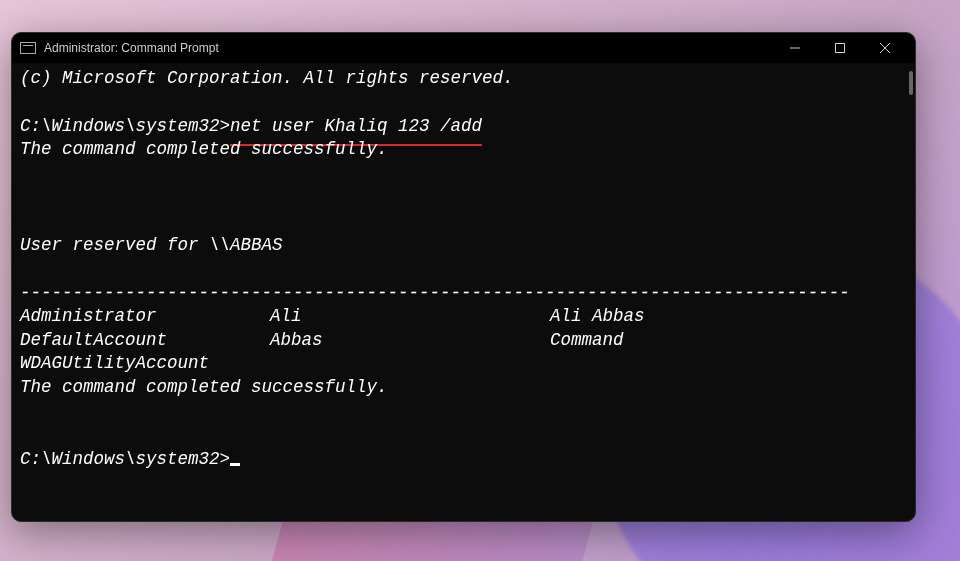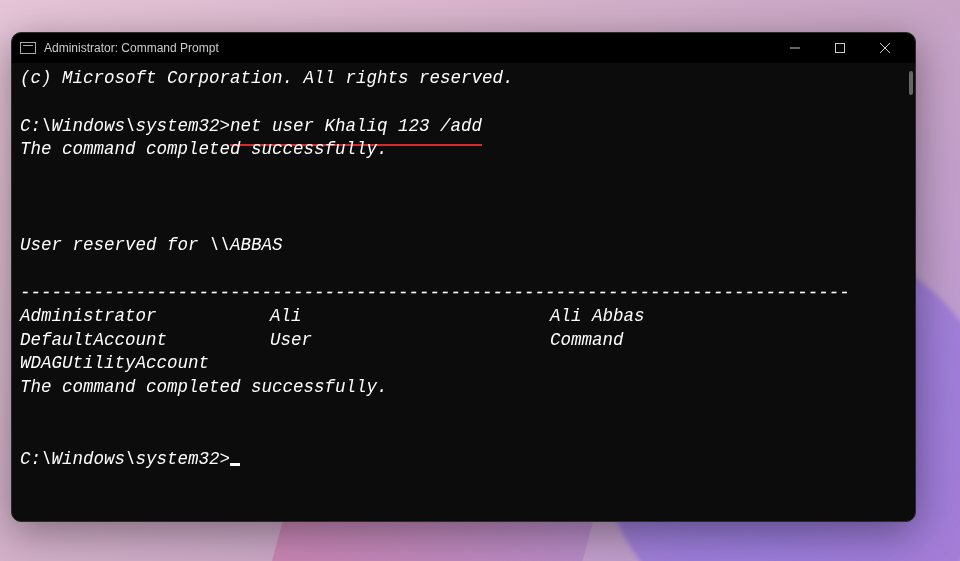--- a/index.html
+++ b/index.html
@@ -202,21 +202,21 @@
 
     <div class="line">-------------------------------------------------------------------------------</div>
 
     <div class="users-row">
       <span class="col c1">Administrator</span>
       <span class="col c2">Ali</span>
       <span class="col c3">Ali Abbas</span>
     </div>
     <div class="users-row">
       <span class="col c1">DefaultAccount</span>
-      <span class="col c2">User</span>
+      <span class="col c2">Abbas</span>
       <span class="col c3">Command</span>
     </div>
     <div class="users-row">
       <span class="col c1">WDAGUtilityAccount</span>
       <span class="col c2"></span>
       <span class="col c3"></span>
     </div>
 
     <div class="line">The command completed successfully.</div>
 

